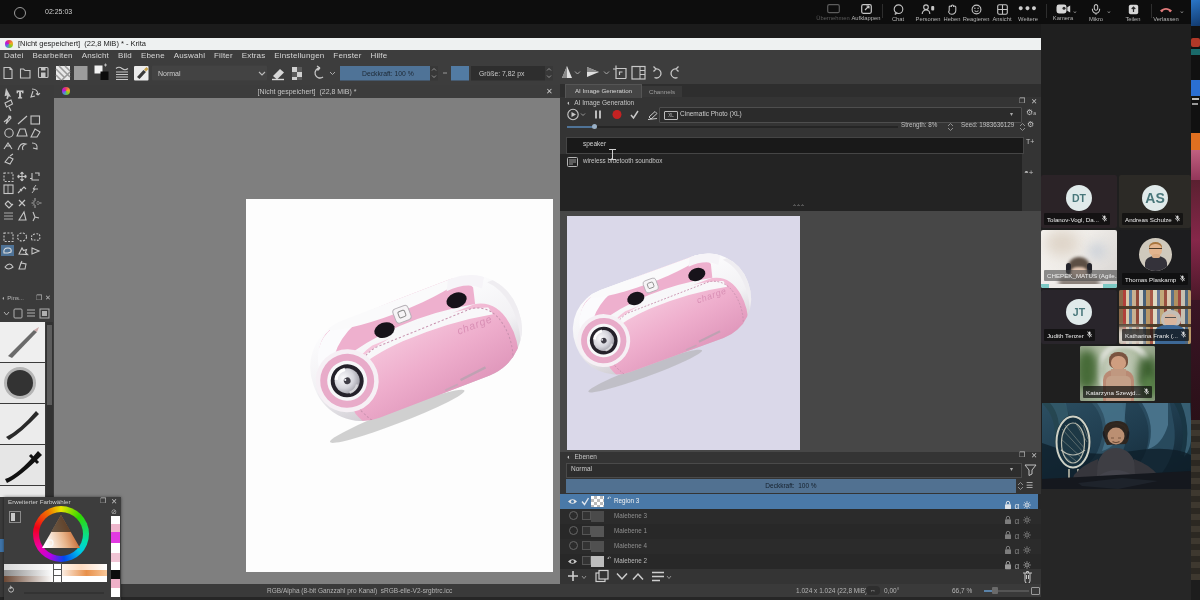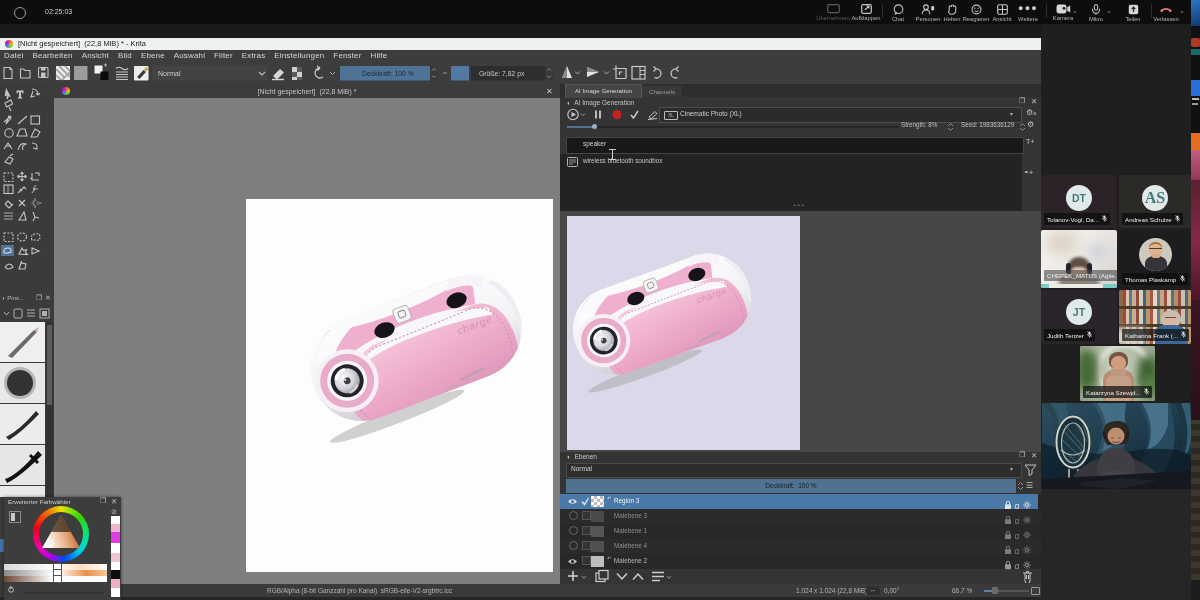--- a/index.html
+++ b/index.html
@@ -573,21 +573,21 @@
 <div class="a" id="meeting">
 
   <div class="tile" style="left:1041px;top:175px;width:76px;height:53px;background:#2b2327;">
     <div class="circle" style="left:25px;top:10px;width:26px;height:26px;font-size:10.5px;line-height:26px;">DT</div>
     <div class="tlabel">Tolanov-Vogl, Da...&nbsp;&nbsp;<svg width="5" height="7" viewBox="0 0 5 7">
           <rect x="1.5" y="0.5" width="2" height="3.5" rx="1" fill="#ddd"></rect>
           <path d="M0.5 3 a2 2 0 0 0 4 0 M2.5 5 v1.5 M0.5 0.5 l4 5.5" stroke="#ddd" stroke-width="0.7" fill="none"></path>
         </svg></div>
   </div>
   <div class="tile" style="left:1119px;top:175px;width:72px;height:53px;background:#2c2a26;">
-    <div class="circle" style="left:23px;top:10px;width:26px;height:26px;font-size:16px;line-height:26px;font-family:Liberation Serif, serif;">AS</div>
+    <div class="circle" style="left:23px;top:10px;width:26px;height:26px;font-size:14px;line-height:26px;">AS</div>
     <div class="tlabel">Andreas Schulze&nbsp;&nbsp;<svg width="5" height="7" viewBox="0 0 5 7">
           <rect x="1.5" y="0.5" width="2" height="3.5" rx="1" fill="#ddd"></rect>
           <path d="M0.5 3 a2 2 0 0 0 4 0 M2.5 5 v1.5 M0.5 0.5 l4 5.5" stroke="#ddd" stroke-width="0.7" fill="none"></path>
         </svg></div>
   </div>
 
   <div class="tile" style="left:1041px;top:230px;width:76px;height:58px;background:linear-gradient(125deg,#f6f4f0 0%,#efece8 45%,#e2dfdc 75%,#d4d2d0 100%);">
     <div class="a" style="left:4px;top:0px;width:34px;height:26px;background:#ded4c8;border-radius:50%;filter:blur(7px);"></div>
     <div class="a" style="left:48px;top:14px;width:16px;height:14px;background:#b8c4d4;border-radius:50%;filter:blur(6px);opacity:0.7;"></div>
     <div class="a" style="left:27px;top:27px;width:22px;height:20px;background:#5d4f44;border-radius:48% 48% 34% 34%;filter:blur(1.5px);"></div>

